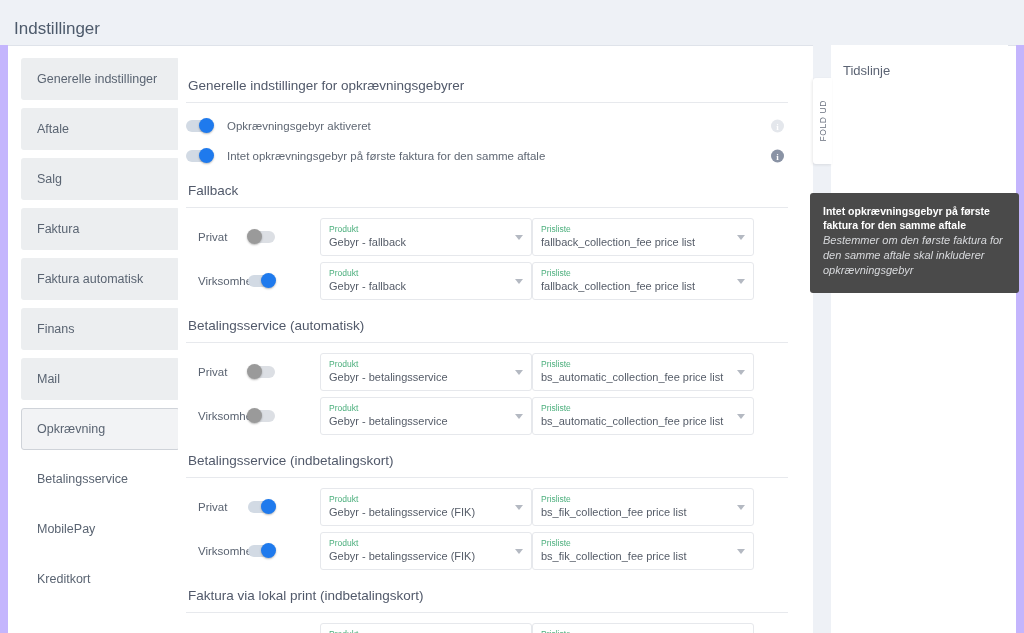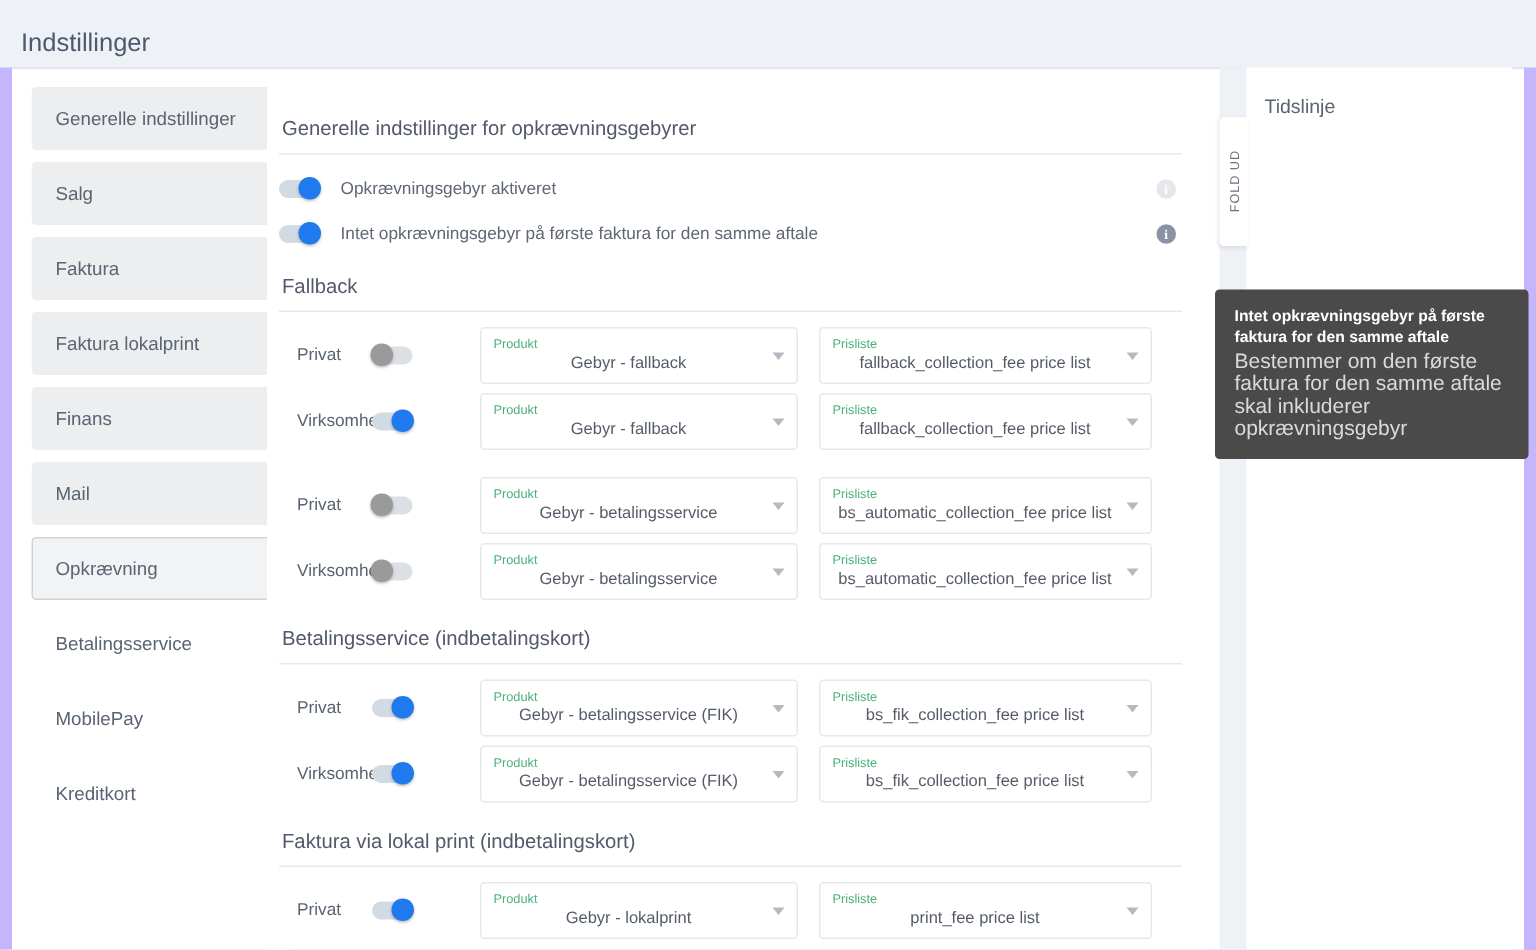--- a/index.html
+++ b/index.html
@@ -128,35 +128,35 @@
     padding-left: 12px;
   }
   .row-toggle { width: 72px; flex: 0 0 72px; display: flex; }
   .select {
     position: relative;
     height: 38px;
     border: 1px solid #e6e8ec;
     border-radius: 3px;
     background: #ffffff;
     padding: 4px 22px 0 8px;
-    margin-right: 14px;
+    margin-right: 0;
     cursor: pointer;
     overflow: hidden;
   }
   .select.product { width: 212px; flex: 0 0 212px; }
   .select.price   { width: 222px; flex: 0 0 222px; }
   .select .flabel {
     font-size: 8.5px; color: #4caf7d;
     display: block; line-height: 12px;
     white-space: nowrap;
   }
   .select .fvalue {
     font-size: 11px; color: #555c68;
     display: block; line-height: 15px;
-    white-space: nowrap; overflow: hidden; text-overflow: ellipsis; text-align: center;
+    white-space: nowrap; overflow: hidden; text-overflow: ellipsis;
   }
   .chev {
     position: absolute; right: 8px; top: 16px;
     width: 0; height: 0;
     border-left: 4px solid transparent;
     border-right: 4px solid transparent;
     border-top: 5px solid #b4b9c2;
   }
 
   
@@ -205,45 +205,48 @@
     background: #4a4a4a;
     border-radius: 3px;
     padding: 11px 13px 13px 13px;
     z-index: 40;
   }
   .tt-title {
     font-size: 10.5px; font-weight: bold; color: #ffffff;
     line-height: 14px; margin-bottom: 1px;
   }
   .tt-body {
-    font-size: 14px; color: #d8dadd; line-height: 15px;
+    font-size: 11px; color: #d8dadd; line-height: 15px; font-style: italic;
   }
 </style>
 </head>
 <body>
 
 <div class="page-header">
   <div class="page-title">Indstillinger</div>
 </div>
 
 <div class="app-body">
   <div class="content-card">
 
     <nav class="sidebar" id="sidebar">
         <div class="side-item ">
           <span>Generelle indstillinger</span>
         </div>
         <div class="side-item ">
+          <span>Aftale</span>
+        </div>
+        <div class="side-item ">
           <span>Salg</span>
         </div>
         <div class="side-item ">
           <span>Faktura</span>
         </div>
         <div class="side-item ">
-          <span>Faktura lokalprint</span>
+          <span>Faktura automatisk</span>
         </div>
         <div class="side-item ">
           <span>Finans</span>
         </div>
         <div class="side-item ">
           <span>Mail</span>
         </div>
         <div class="side-item outlined">
           <span>Opkrævning</span>
         </div>
@@ -309,20 +312,21 @@
               <span class="chev"></span>
             </div>
             <div class="select price">
               <span class="flabel">Prisliste</span>
               <span class="fvalue">fallback_collection_fee price list</span>
               <span class="chev"></span>
             </div>
           </div>
         </div>
         <div class="section">
+          <div class="section-title">Betalingsservice (automatisk)</div>
           <div class="field-row">
             <div class="row-label">Privat</div>
             <div class="row-toggle">
               <div class="toggle">
                 <div class="knob"></div>
               </div>
             </div>
             <div class="select product">
               <span class="flabel">Produkt</span>
               <span class="fvalue">Gebyr - betalingsservice</span>

